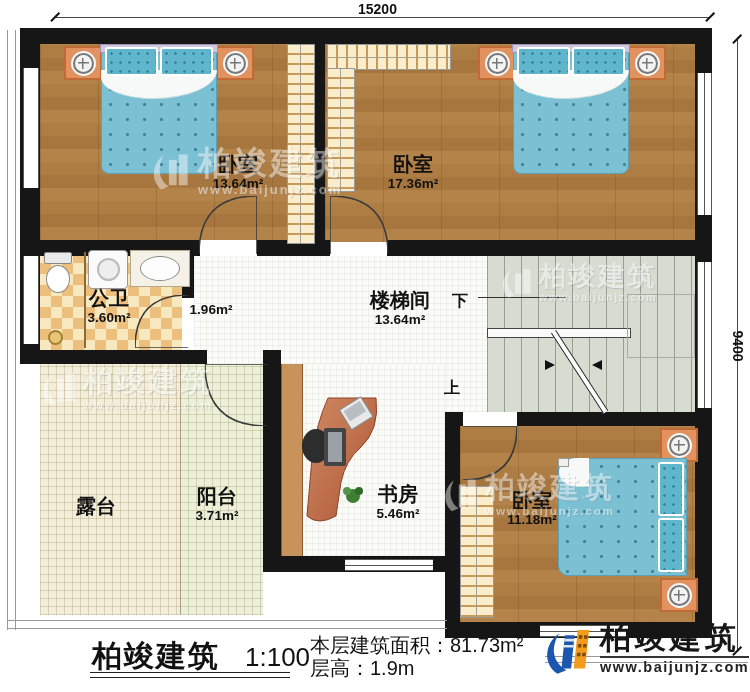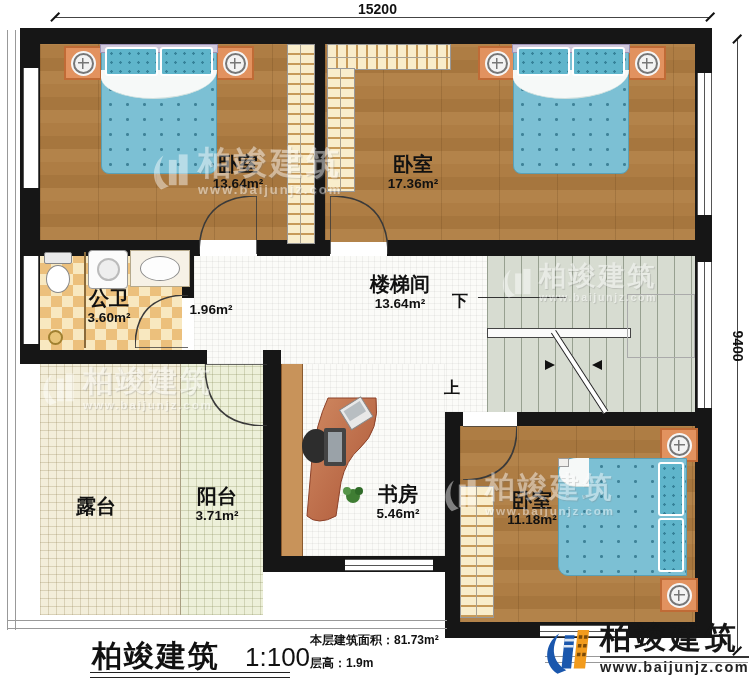--- a/index.html
+++ b/index.html
@@ -70,21 +70,21 @@
   .wm .wm-url{display:block;font-size:13px;font-weight:bold;color:rgba(255,255,255,.92);
       text-shadow:1px 1px 1px rgba(120,120,120,.5);letter-spacing:2px;margin-top:3px;}
   
   .dimline{position:absolute;background:#444;}
   .tick{position:absolute;width:12px;height:1.5px;background:#111;}
   .dimtext{position:absolute;font-size:14px;font-weight:bold;color:#111;}
   
   .title-cn{position:absolute;font-size:30px;font-weight:bold;color:#111;letter-spacing:2px;}
   .title-scale{position:absolute;font-size:26px;color:#111;font-weight:normal;}
   .title-underline{position:absolute;border-top:1px solid #222;border-bottom:1px solid #222;height:4px;}
-  .info-line{position:absolute;font-size:12px;color:#111;font-weight:bold;}
+  .info-line{position:absolute;font-size:20px;color:#111;font-weight:normal;}
   
   .logo{position:absolute;display:flex;align-items:flex-start;gap:4px;}
   .logo svg{width:56px;height:58px;}
   .logo .lg-name{display:block;font-size:31px;font-weight:bold;color:#161616;letter-spacing:4px;line-height:1.05;}
   .logo .lg-url{display:block;font-size:14.5px;font-weight:bold;color:#222;letter-spacing:1.5px;border-top:2px solid #333;margin-top:1px;padding-top:1px;}
   .thinline{position:absolute;background:#999;}
 </style>
 </head>
 <body>
 
@@ -259,21 +259,21 @@
     <span class="nm">卧室</span>
       <span class="ar">17.36m²</span>
     </div>
   <div class="roomlabel" style="left:109px;top:306px;">
     <span class="nm">公卫</span>
       <span class="ar">3.60m²</span>
     </div>
   <div class="roomlabel" style="left:211px;top:310px;">
     <span class="ar">1.96m²</span>
     </div>
-  <div class="roomlabel" style="left:400px;top:292px;">
+  <div class="roomlabel" style="left:400px;top:308px;">
     <span class="nm">楼梯间</span>
       <span class="ar">13.64m²</span>
     </div>
   <div class="roomlabel" style="left:96px;top:506px;">
     <span class="nm">露台</span>
     </div>
   <div class="roomlabel" style="left:217px;top:504px;">
     <span class="nm">阳台</span>
       <span class="ar">3.71m²</span>
     </div>

